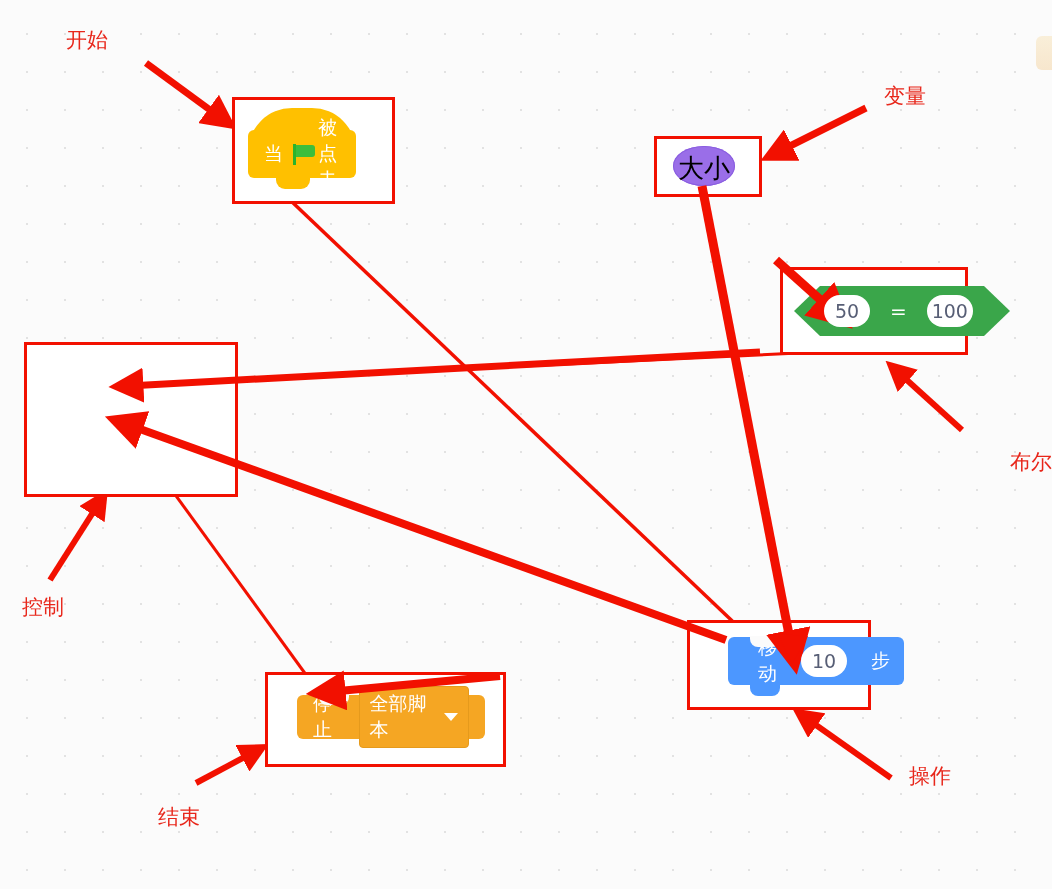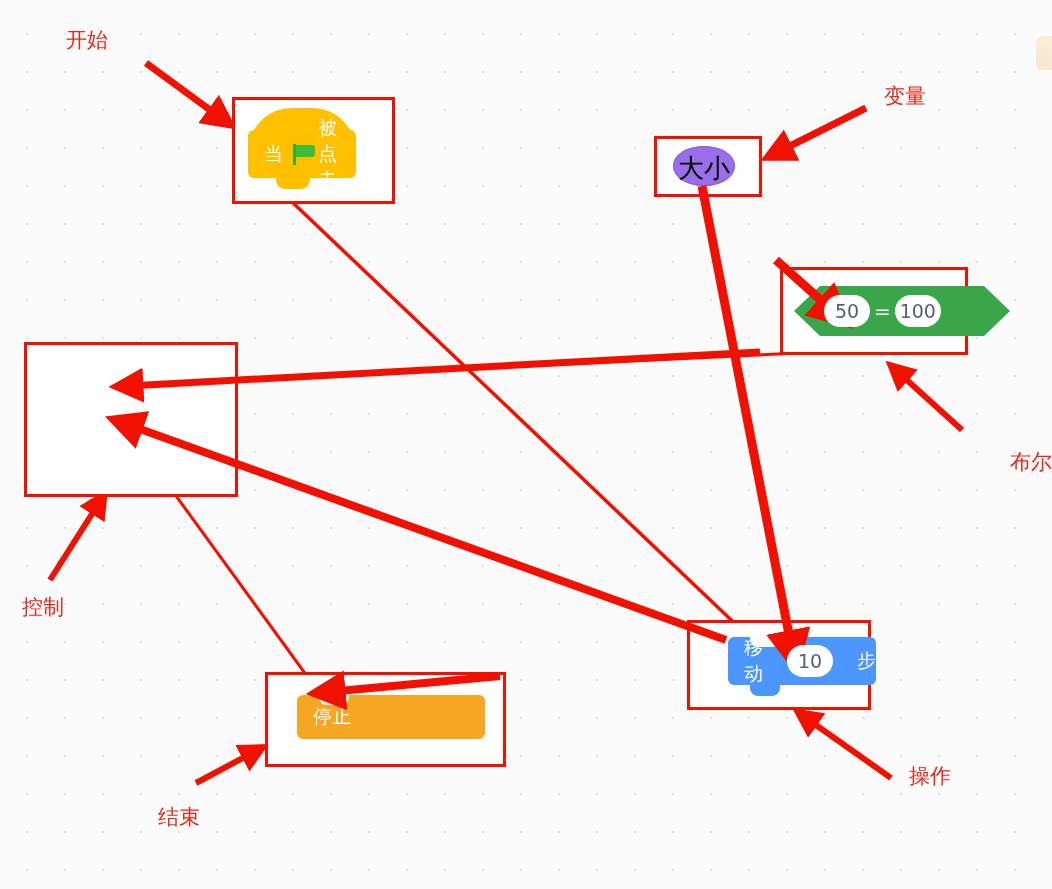--- a/index.html
+++ b/index.html
@@ -31,21 +31,21 @@
        border-radius:55px 55px 0 0;}
   .hat .nub{position:absolute;left:28px;bottom:-11px;width:34px;height:14px;background:#ffc000;
        border-radius:0 0 9px 9px;}
   .hat .txt{position:relative;z-index:2;display:flex;align-items:center;gap:10px;padding-left:16px;}
   .flag{display:inline-block;width:23px;height:21px;position:relative;}
   .flag .pole{position:absolute;left:0;top:0;width:3px;height:21px;background:#2bb32b;}
   .flag .cloth{position:absolute;left:3px;top:1px;width:19px;height:12px;background:#3cbe3c;
        border-radius:0 3px 3px 0;}
   .varblk{background:#9a6ee8;border-radius:50%/50%;display:flex;align-items:flex-end;
        justify-content:center;font-size:26px;box-shadow:inset 0 0 0 1px #8a5ee0;}
-  .boolblk{position:absolute;height:52px;display:flex;align-items:center;gap:4px;
+  .boolblk{position:absolute;height:52px;display:flex;align-items:center;gap:20px;
        padding:0 30px;color:#fff;font-size:20px;}
   .hexbg{position:absolute;left:0;top:0;width:100%;height:100%;
        background:#3aa64a;
        clip-path:polygon(26px 0,calc(100% - 26px) 0,100% 50%,calc(100% - 26px) 100%,26px 100%,0 50%);}
   .oval{position:relative;z-index:2;background:#fff;color:#575e75;border-radius:16px;
        min-width:46px;height:32px;display:flex;align-items:center;justify-content:center;
        font-size:19px;}
   .cblk{position:absolute;}
   .cblk .top{position:absolute;left:0;top:0;width:180px;height:58px;background:#f5a623;
        border-radius:6px;display:flex;align-items:center;}
@@ -56,21 +56,21 @@
   .cblk .lbl1{position:absolute;left:17px;top:17px;color:#fff;font-size:19px;}
   .cblk .lbl2{position:absolute;left:130px;top:17px;color:#fff;font-size:19px;}
   .cblk .arm{position:absolute;left:0;top:58px;width:38px;height:36px;background:#f5a623;}
   .cblk .bot{position:absolute;left:0;top:94px;width:160px;height:38px;background:#f5a623;
        border-radius:0 6px 6px 0;}
   .cblk .armnotch{position:absolute;left:26px;top:58px;width:32px;height:12px;background:#f5a623;
        border-radius:0 0 8px 8px;}
   .cblk .botnub{position:absolute;left:26px;top:132px;width:32px;height:12px;background:#f5a623;
        border-radius:0 0 8px 8px;}
   .motion{position:absolute;background:#4c97ff;border-radius:6px;display:flex;align-items:center;
-       gap:24px;padding:0 16px;color:#fff;font-size:19px;}
+       gap:24px;padding:0 30px;color:#fff;font-size:19px;}
   .motion .topnotch{position:absolute;left:22px;top:-1px;width:30px;height:11px;background:#fbfbfb;
        border-radius:0 0 8px 8px;}
   .motion .botnub{position:absolute;left:22px;bottom:-11px;width:30px;height:11px;background:#4c97ff;
        border-radius:0 0 8px 8px;}
   .stop{position:absolute;background:#f5a623;border-radius:6px;display:flex;align-items:center;
        gap:12px;padding:0 16px;color:#fff;font-size:19px;}
   .stop .topnotch{position:absolute;left:22px;top:-1px;width:30px;height:11px;background:#fbfbfb;
        border-radius:0 0 8px 8px;}
   .dropdown{display:flex;align-items:center;gap:10px;border:1.5px solid #e59a1c;border-radius:4px;
        padding:4px 10px;background:#f5a623;color:#fff;font-size:19px;}
@@ -149,20 +149,24 @@
     <div class="botnub"></div>
     <span>移动</span>
     <span class="oval">10</span>
     <span>步</span>
   </div>
 
   <div class="hl" style="left:265px;top:672px;width:241px;height:95px;"></div>
   <div class="stop" style="left:297px;top:695px;width:156px;height:44px;">
     <div class="topnotch"></div>
     <span>停止</span>
+    <span class="dropdown">
+      <span>全部脚本</span>
+      <span class="caret"></span>
+    </span>
   </div>
 
   <svg id="arrows-top" style="position:absolute;left:0;top:0;width:1052px;height:889px;pointer-events:none;" viewBox="0 0 1052 889">
 
     <line x1="702" y1="186" x2="792" y2="650" stroke="#f21000" stroke-width="9" marker-end="url(#ah)"></line>
 
     <path d="M792,664 L778,634 L808,636 z" fill="#f21000"></path>
 
     <line x1="776" y1="260" x2="834" y2="312" stroke="#f21000" stroke-width="9" marker-end="url(#ah)"></line>
 

